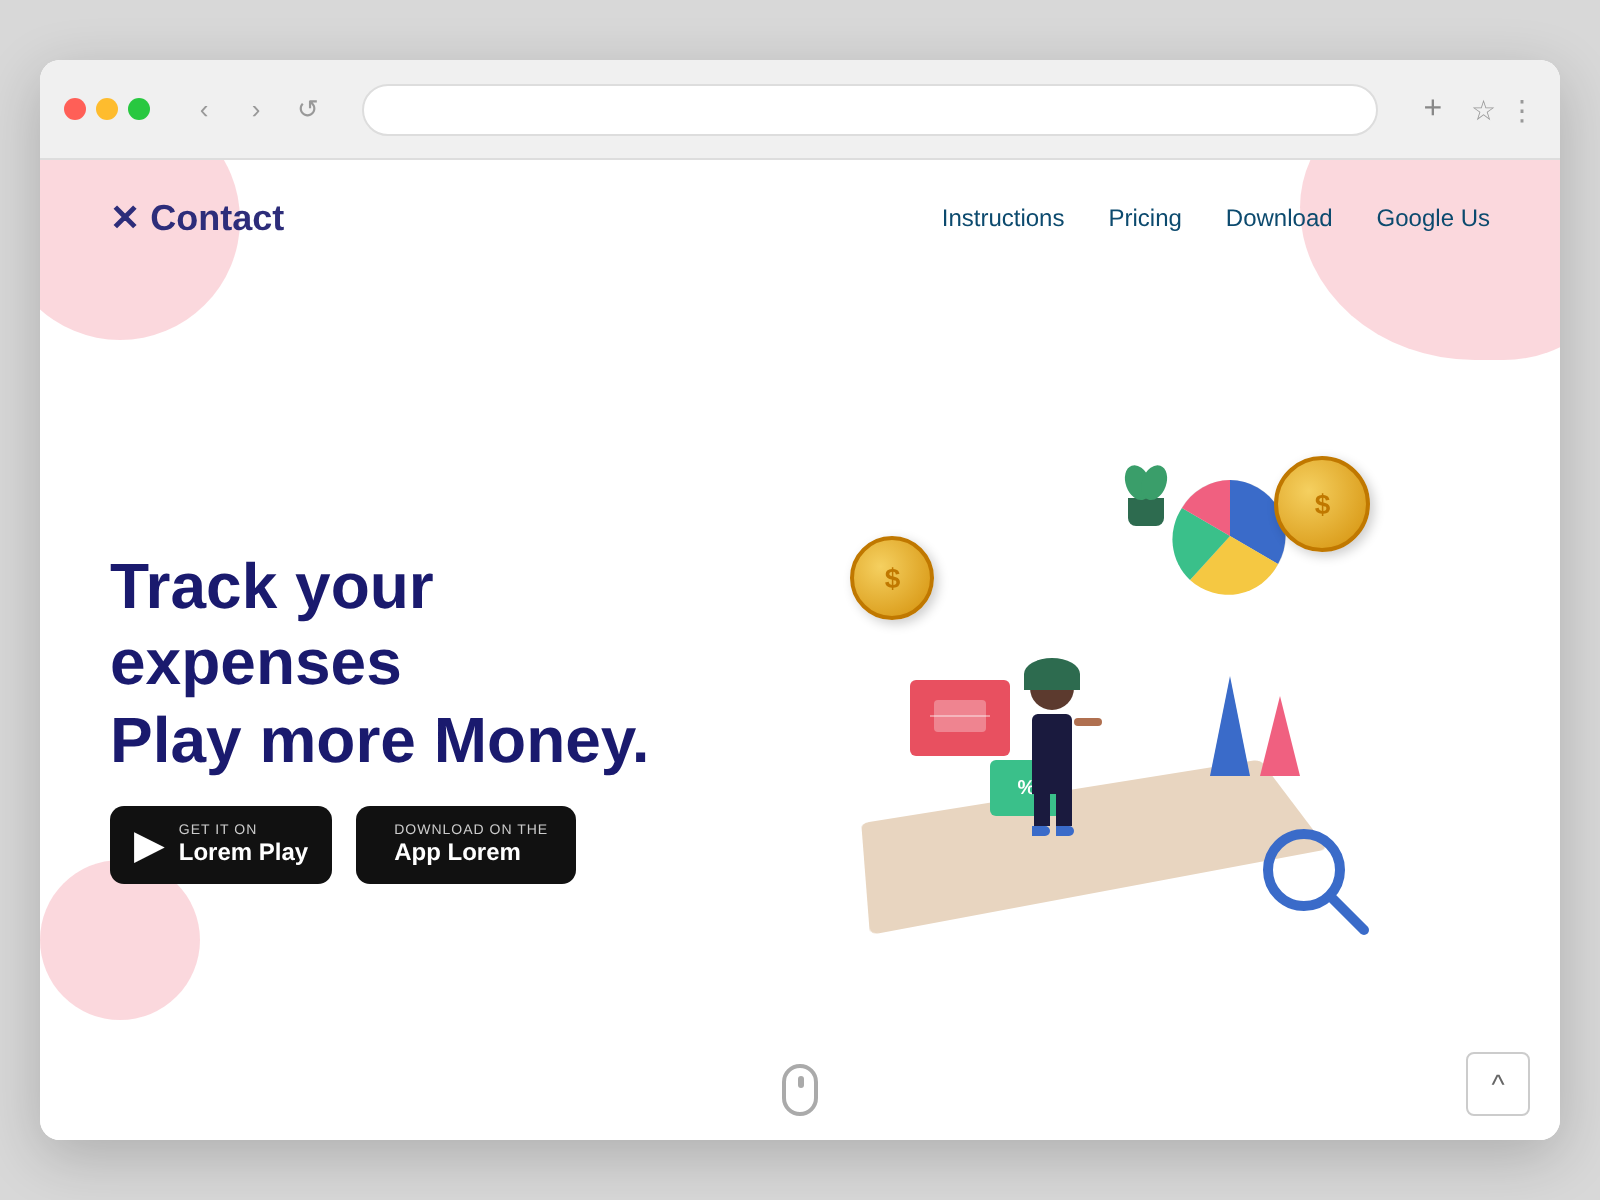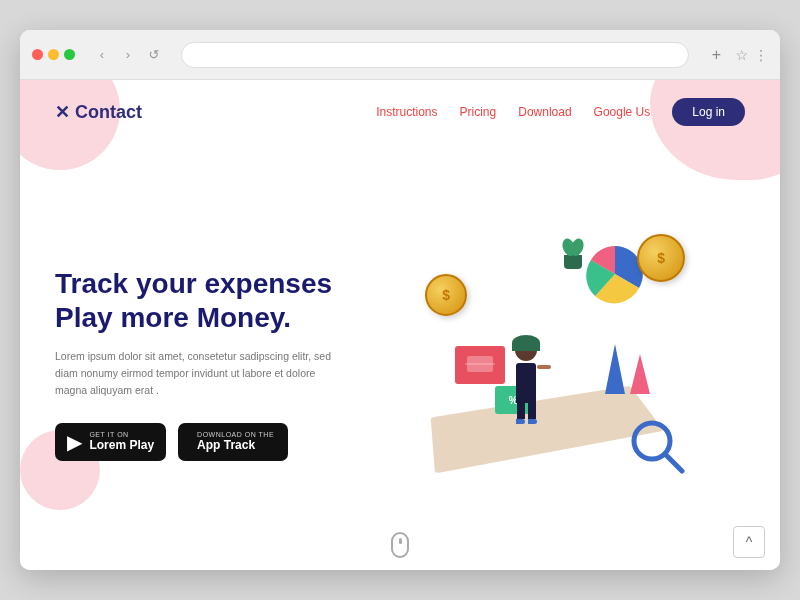--- a/index.html
+++ b/index.html
@@ -142,21 +142,21 @@
     .logo-x {
       color: #2d2d7a;
     }
     .nav-links {
       display: flex;
       align-items: center;
       gap: 22px;
     }
     .nav-link {
       font-size: 12px;
-      color: #ef4444;
+      color: #0c4a6e;
       cursor: pointer;
     }
     .btn-login {
       background: #2d2d7a;
       color: #fff;
       border: none;
       border-radius: 20px;
       padding: 7px 20px;
       font-size: 12px;
       cursor: pointer;
@@ -168,21 +168,21 @@
       display: flex;
       align-items: center;
       padding: 20px 35px 0 35px;
       height: calc(100% - 70px);
     }
     .hero-content {
       flex: 0 0 45%;
       z-index: 5;
     }
     .hero-title {
-      font-size: 28px;
+      font-size: 32px;
       font-weight: 800;
       color: #1a1a6e;
       line-height: 1.2;
       margin-bottom: 14px;
     }
     .hero-desc {
       font-size: 10.5px;
       color: #777;
       line-height: 1.6;
       max-width: 280px;
@@ -521,47 +521,45 @@
     <nav class="navbar">
       <div class="logo">
         <span class="logo-x">✕</span>
         <span>Contact</span>
       </div>
       <div class="nav-links">
         <span class="nav-link">Instructions</span>
         <span class="nav-link">Pricing</span>
         <span class="nav-link">Download</span>
         <span class="nav-link">Google Us</span>
-        <button class="btn-login">Log in</button>
       </div>
     </nav>
 
     <div class="hero">
       <div class="hero-content">
         <h1 class="hero-title">
           <span>Track your expenses</span><br>
           <span>Play more Money.</span>
         </h1>
-        <p class="hero-desc">Lorem ipsum dolor sit amet, consetetur sadipscing elitr, sed diam nonumy eirmod tempor invidunt ut labore et dolore magna aliquyam erat .</p>
 
         <div class="store-buttons">
 
           <div class="store-btn">
             <span class="store-btn-icon">▶</span>
             <div class="store-btn-text">
               <span class="store-btn-top">GET IT ON</span>
               <span class="store-btn-name">Lorem Play</span>
             </div>
           </div>
 
           <div class="store-btn">
             <span class="store-btn-icon"></span>
             <div class="store-btn-text">
               <span class="store-btn-top">Download on the</span>
-              <span class="store-btn-name">App Track</span>
+              <span class="store-btn-name">App Lorem</span>
             </div>
           </div>
         </div>
       </div>
 
       <div class="hero-illustration">
         <div class="iso-scene">
 
           <div class="iso-floor"></div>
 

